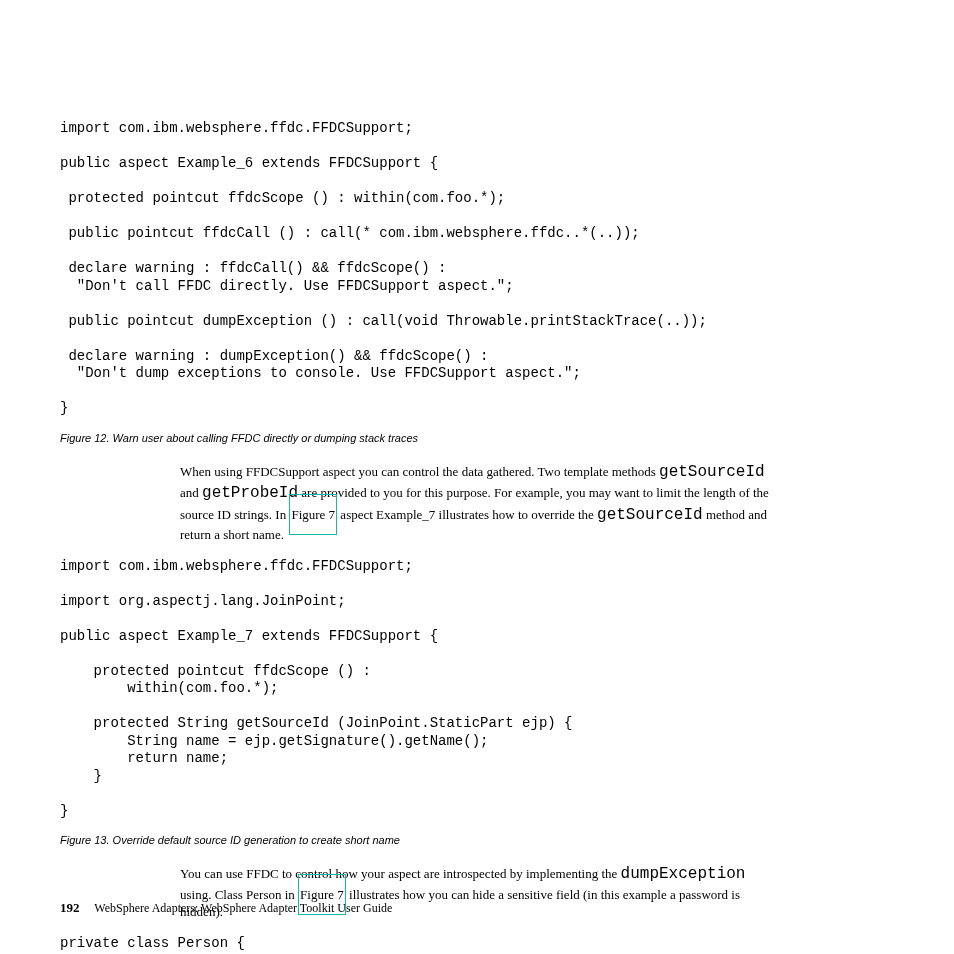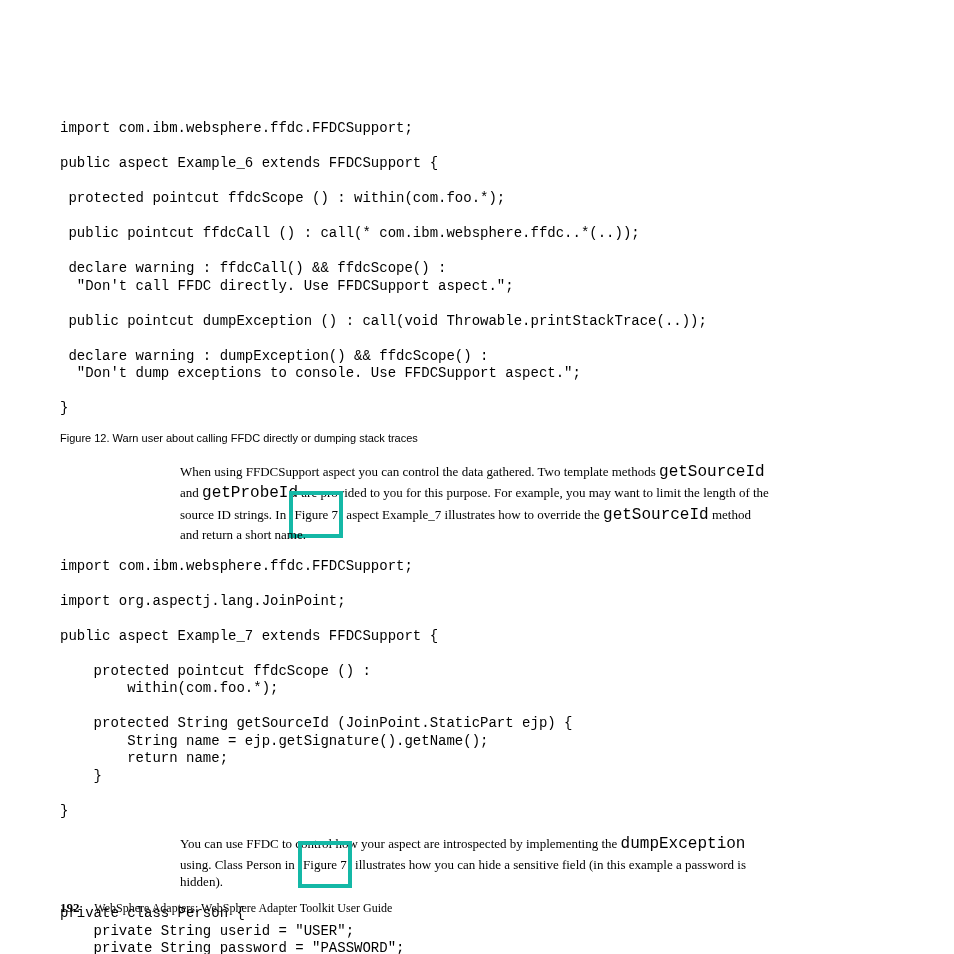--- a/index.html
+++ b/index.html
@@ -19,36 +19,37 @@
   .code-block {
     font-family: 'Courier New', monospace;
     font-size: 14px;
     line-height: 1.25;
     white-space: pre;
     color: #000;
     margin: 0 0 14px 0;
   }
   .figure-caption {
     font-family: Arial, Helvetica, sans-serif;
+    font-style: italic;
     font-size: 11px;
     margin: 6px 0 18px 0;
   }
   .body-para {
     font-family: Georgia, 'Times New Roman', serif;
     font-size: 13px;
     line-height: 1.35;
     margin: 0 0 14px 120px;
     max-width: 590px;
   }
   .body-para .mono {
     font-family: 'Courier New', monospace;
     font-size: 16px;
   }
   .link-box {
-    border: 4px solid #14b8a6;
+    border: 1px solid #14b8a6;
     padding: 12px 1px;
   }
   .footer {
     position: absolute;
     left: 60px;
     bottom: 38px;
     font-family: Georgia, 'Times New Roman', serif;
     font-size: 12px;
   }
   .footer .pagenum {
@@ -95,20 +96,21 @@
     protected pointcut ffdcScope () :
         within(com.foo.*);
 
     protected String getSourceId (JoinPoint.StaticPart ejp) {
         String name = ejp.getSignature().getName();
         return name;
     }
 
 }</div>
 
+  <div class="figure-caption">Figure 13. Override default source ID generation to create short name</div>
 
   <p class="body-para">
     <span>You can use FFDC to control how your aspect are introspected by implementing the </span><span class="mono">dumpException</span><span> using. Class Person in </span><span class="link-box">Figure 7</span><span> illustrates how you can hide a sensitive field (in this example a password is hidden).</span>
   </p>
 
   <div class="code-block">private class Person {
     private String userid = "USER";
     private String password = "PASSWORD";
 
     public String[] introspectSelf () {

